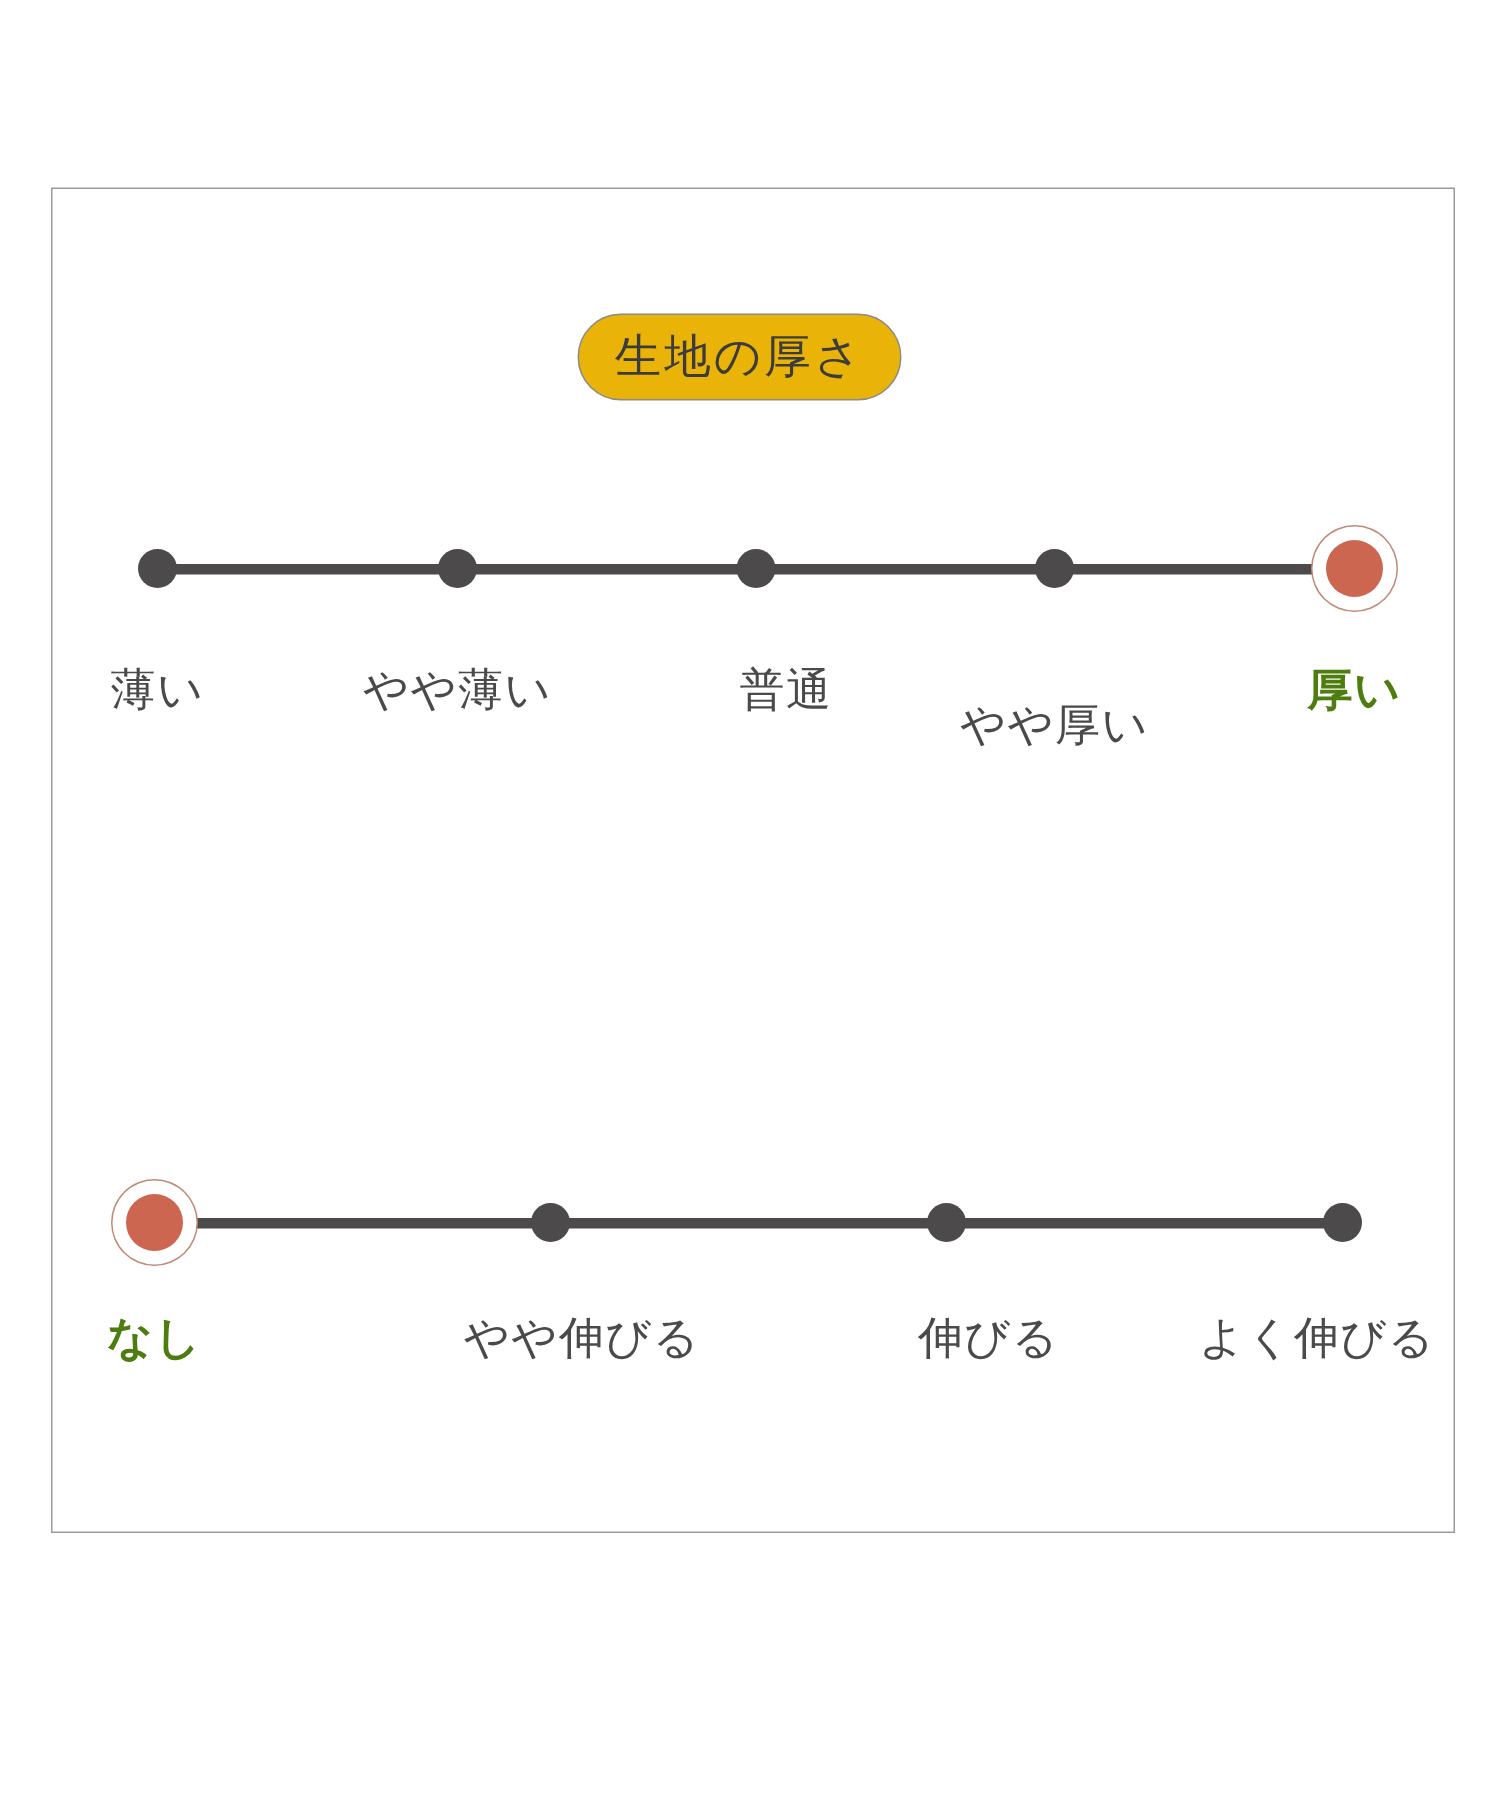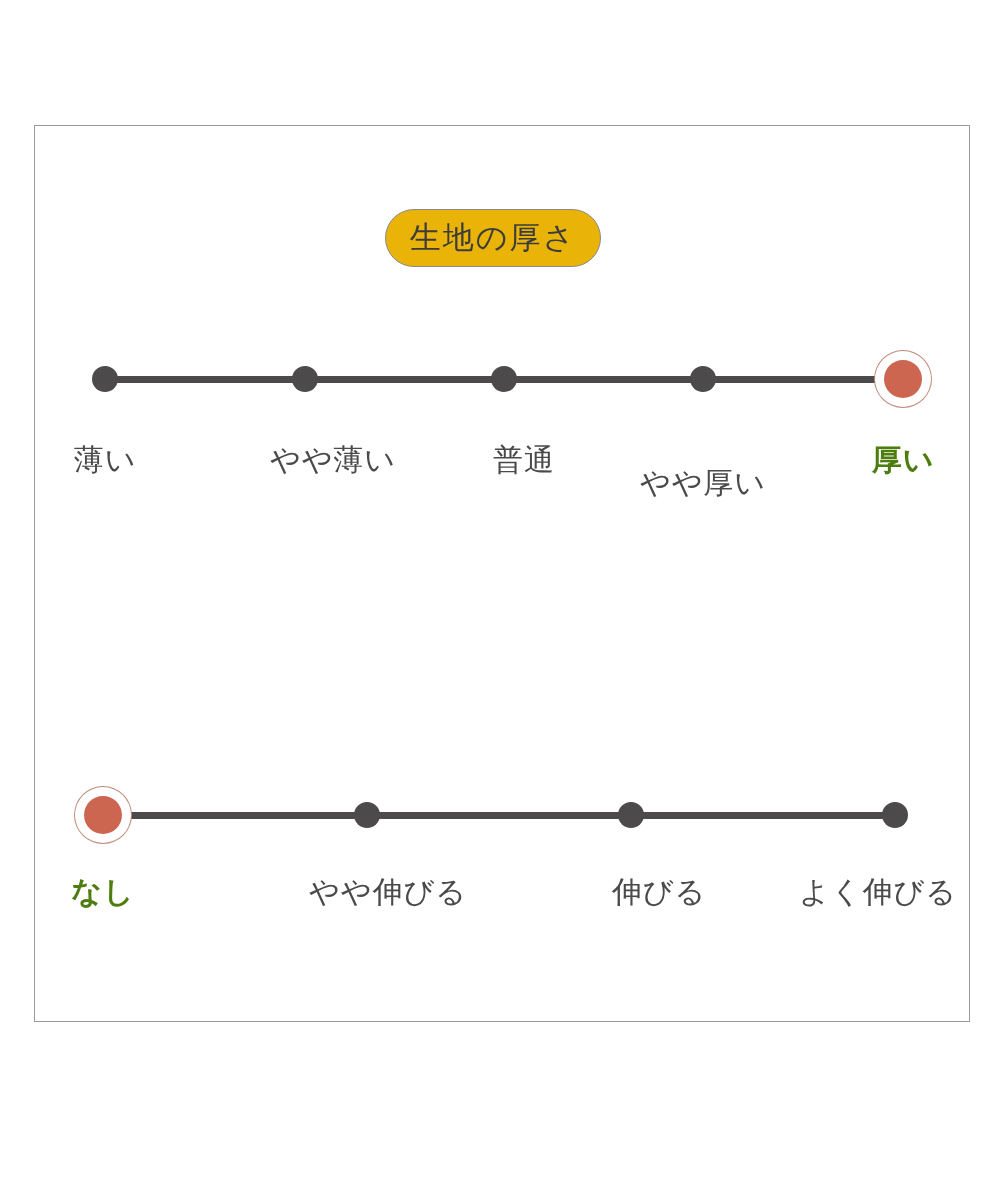--- a/index.html
+++ b/index.html
@@ -140,21 +140,21 @@
 
     <div class="node" style="left:105px;"></div>
     <div class="node" style="left:305px;"></div>
     <div class="node" style="left:504px;"></div>
     <div class="node" style="left:703px;"></div>
     <div class="node selected" style="left:903px;"></div>
   </div>
 
   <div class="labels-thickness">
     <div class="tick-label" style="left:105px;">薄い</div>
-    <div class="tick-label" style="left:305px;margin-left:28px;">やや薄い</div>
+    <div class="tick-label" style="left:305px;">やや薄い</div>
     <div class="tick-label" style="left:524px;">普通</div>
     <div class="tick-label" style="left:703px;margin-top:23px;">やや厚い</div>
     <div class="tick-label selected" style="left:903px;">厚い</div>
   </div>
 
 
   <div class="scale scale-stretch">
     <div class="track" style="left:103px; width:792px;"></div>
 
     <div class="node selected" style="left:103px;"></div>

